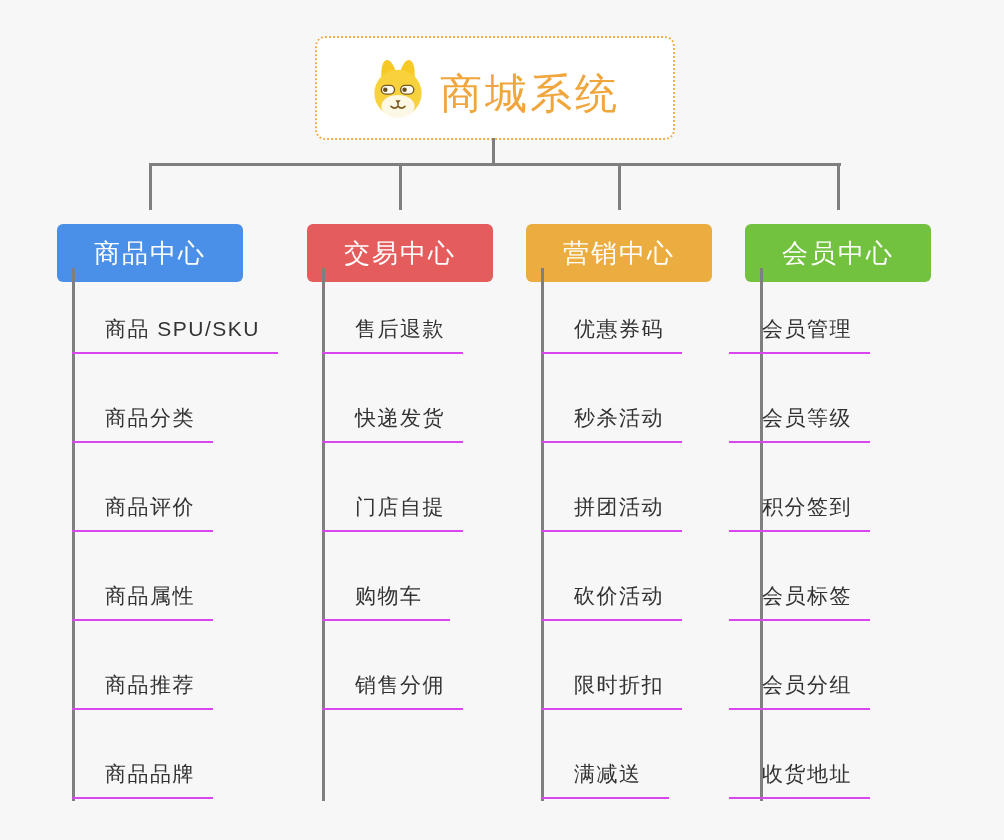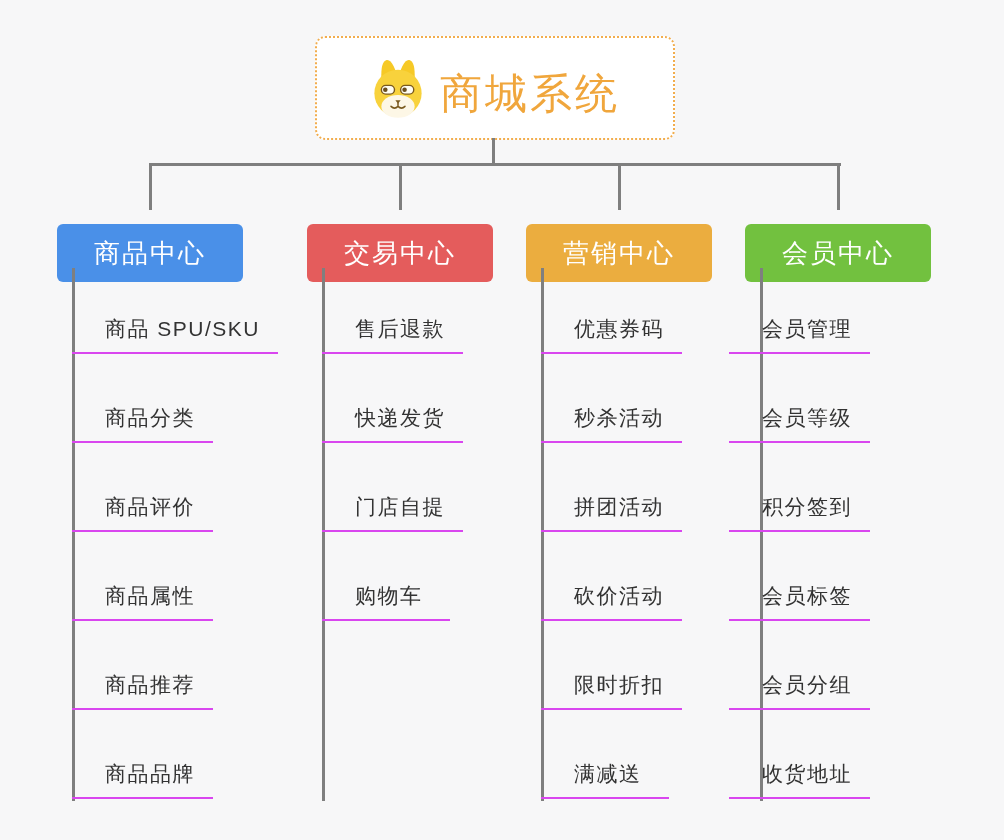--- a/index.html
+++ b/index.html
@@ -91,20 +91,21 @@
       <div class="leaf-item">商品品牌</div>
     </div>
     <div class="line drop" style="left: 399px;"></div>
     <div class="branch-node" style="left: 307px; background: rgb(228, 92, 92);">交易中心</div>
     <div class="branch-trunk" style="left: 322px;"></div>
     <div class="leaf-list" style="left: 322px;">
       <div class="leaf-item">售后退款</div>
       <div class="leaf-item">快递发货</div>
       <div class="leaf-item">门店自提</div>
       <div class="leaf-item">购物车</div>
+      <div class="leaf-item">销售分佣</div>
     </div>
     <div class="line drop" style="left: 618px;"></div>
     <div class="branch-node" style="left: 526px; background: rgb(235, 173, 63);">营销中心</div>
     <div class="branch-trunk" style="left: 541px;"></div>
     <div class="leaf-list" style="left: 541px;">
       <div class="leaf-item">优惠券码</div>
       <div class="leaf-item">秒杀活动</div>
       <div class="leaf-item">拼团活动</div>
       <div class="leaf-item">砍价活动</div>
       <div class="leaf-item">限时折扣</div>

